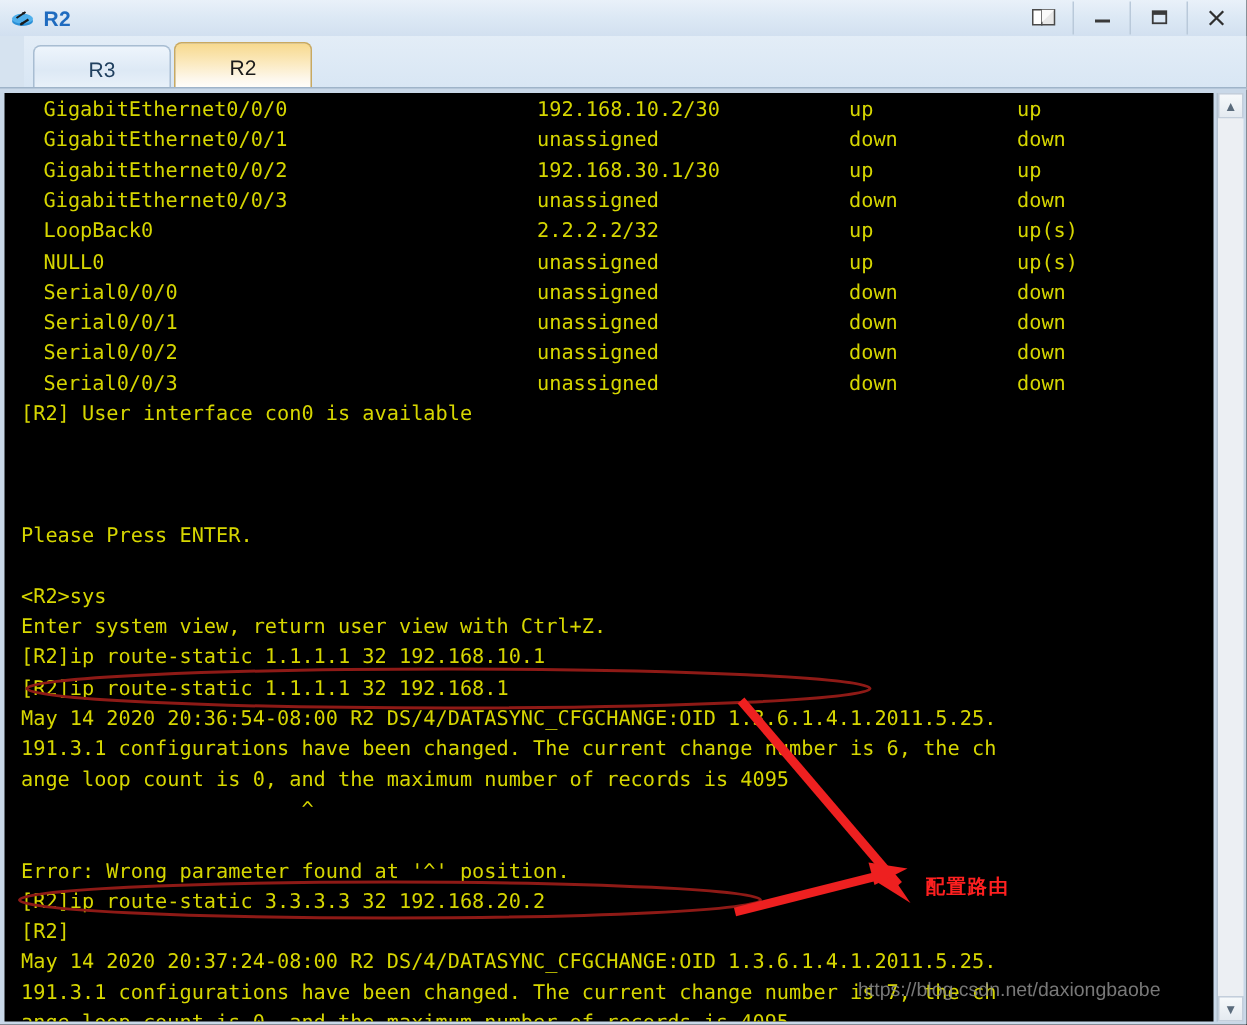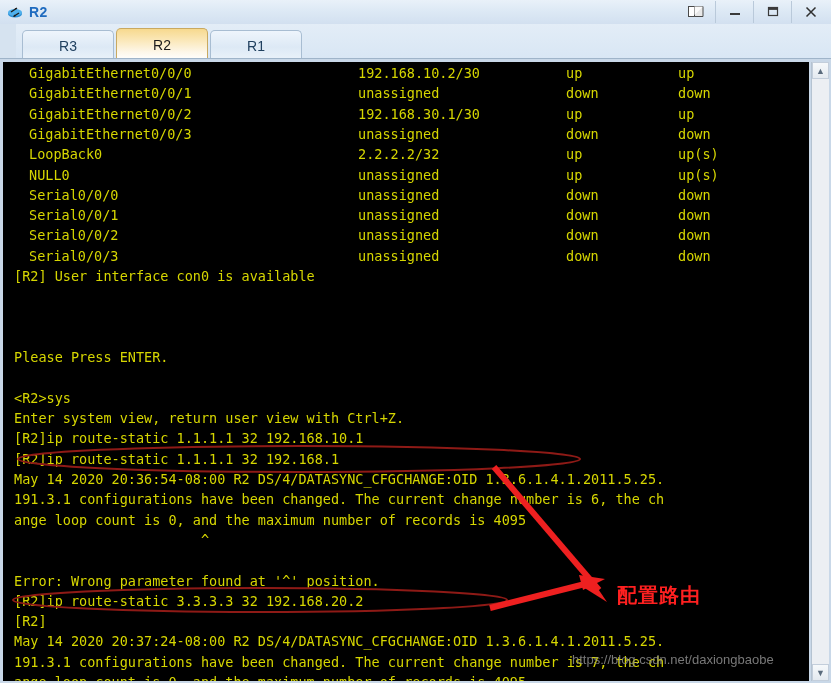--- a/index.html
+++ b/index.html
@@ -83,21 +83,21 @@
     font-size:9px; color:#5a6b7c;
     background:linear-gradient(to bottom,#f6f9fb,#e4eaf0);
     border:1px solid #c3cedb;
   }
   .sb-arrow.bottom{ position:absolute; bottom:0; left:0; }
   .sb-track{ position:absolute; top:17px; bottom:17px; left:0; width:17px; background:#eceff3; }
 
   
   .anno-svg{ position:absolute; left:0; top:0; width:806px; height:619px; pointer-events:none; }
   .anno-cn{
-    position:absolute; color:#ff2020; font-size:20px;
+    position:absolute; color:#ff2020; font-size:13px;
     font-family:"DejaVu Sans","Liberation Sans",sans-serif;
     font-weight:bold; letter-spacing:1px;
   }
   .watermark{
     position:absolute; left:572px; top:652px;
     color:#8d8d8d; font-size:13px;
     font-family:"Liberation Sans",sans-serif;
     opacity:.85;
   }
 </style>
@@ -146,23 +146,20 @@
     </div>
   </div>
 
   <div class="tabstrip">
     <div class="tab">
         <span>R3</span>
       </div>
     <div class="tab active">
         <span>R2</span>
       </div>
-    <div class="tab">
-        <span>R1</span>
-      </div>
   </div>
 
   <div class="term-frame">
     <div class="term">
       <div class="term-inner" id="term-inner"><div class="line col-name" style="top: 1px;">GigabitEthernet0/0/0</div><div class="line col-ip" style="top: 1px;">192.168.10.2/30</div><div class="line col-phy" style="top: 1px;">up</div><div class="line col-pro" style="top: 1px;">up</div><div class="line col-name" style="top: 21.3px;">GigabitEthernet0/0/1</div><div class="line col-ip" style="top: 21.3px;">unassigned</div><div class="line col-phy" style="top: 21.3px;">down</div><div class="line col-pro" style="top: 21.3px;">down</div><div class="line col-name" style="top: 41.6px;">GigabitEthernet0/0/2</div><div class="line col-ip" style="top: 41.6px;">192.168.30.1/30</div><div class="line col-phy" style="top: 41.6px;">up</div><div class="line col-pro" style="top: 41.6px;">up</div><div class="line col-name" style="top: 61.9px;">GigabitEthernet0/0/3</div><div class="line col-ip" style="top: 61.9px;">unassigned</div><div class="line col-phy" style="top: 61.9px;">down</div><div class="line col-pro" style="top: 61.9px;">down</div><div class="line col-name" style="top: 82.2px;">LoopBack0</div><div class="line col-ip" style="top: 82.2px;">2.2.2.2/32</div><div class="line col-phy" style="top: 82.2px;">up</div><div class="line col-pro" style="top: 82.2px;">up(s)</div><div class="line col-name" style="top: 102.5px;">NULL0</div><div class="line col-ip" style="top: 102.5px;">unassigned</div><div class="line col-phy" style="top: 102.5px;">up</div><div class="line col-pro" style="top: 102.5px;">up(s)</div><div class="line col-name" style="top: 122.8px;">Serial0/0/0</div><div class="line col-ip" style="top: 122.8px;">unassigned</div><div class="line col-phy" style="top: 122.8px;">down</div><div class="line col-pro" style="top: 122.8px;">down</div><div class="line col-name" style="top: 143.1px;">Serial0/0/1</div><div class="line col-ip" style="top: 143.1px;">unassigned</div><div class="line col-phy" style="top: 143.1px;">down</div><div class="line col-pro" style="top: 143.1px;">down</div><div class="line col-name" style="top: 163.4px;">Serial0/0/2</div><div class="line col-ip" style="top: 163.4px;">unassigned</div><div class="line col-phy" style="top: 163.4px;">down</div><div class="line col-pro" style="top: 163.4px;">down</div><div class="line col-name" style="top: 183.7px;">Serial0/0/3</div><div class="line col-ip" style="top: 183.7px;">unassigned</div><div class="line col-phy" style="top: 183.7px;">down</div><div class="line col-pro" style="top: 183.7px;">down</div><div class="line" style="top: 204px;">[R2] User interface con0 is available</div><div class="line" style="top: 224.3px;"></div><div class="line" style="top: 244.6px;"></div><div class="line" style="top: 264.9px;"></div><div class="line" style="top: 285.2px;">Please Press ENTER.</div><div class="line" style="top: 305.5px;"></div><div class="line" style="top: 325.8px;">&lt;R2&gt;sys</div><div class="line" style="top: 346.1px;">Enter system view, return user view with Ctrl+Z.</div><div class="line" style="top: 366.4px;">[R2]ip route-static 1.1.1.1 32 192.168.10.1</div><div class="line" style="top: 386.7px;">[R2]ip route-static 1.1.1.1 32 192.168.1</div><div class="line" style="top: 407px;">May 14 2020 20:36:54-08:00 R2 DS/4/DATASYNC_CFGCHANGE:OID 1.3.6.1.4.1.2011.5.25.</div><div class="line" style="top: 427.3px;">191.3.1 configurations have been changed. The current change number is 6, the ch</div><div class="line" style="top: 447.6px;">ange loop count is 0, and the maximum number of records is 4095</div><div class="line" style="top: 467.9px;">                       ^</div><div class="line" style="top: 488.2px;"></div><div class="line" style="top: 508.5px;">Error: Wrong parameter found at '^' position.</div><div class="line" style="top: 528.8px;">[R2]ip route-static 3.3.3.3 32 192.168.20.2</div><div class="line" style="top: 549.1px;">[R2]</div><div class="line" style="top: 569.4px;">May 14 2020 20:37:24-08:00 R2 DS/4/DATASYNC_CFGCHANGE:OID 1.3.6.1.4.1.2011.5.25.</div><div class="line" style="top: 589.7px;">191.3.1 configurations have been changed. The current change number is 7, the ch</div><div class="line" style="top: 610px;">ange loop count is 0, and the maximum number of records is 4095</div></div>
 
       <svg class="anno-svg" viewBox="0 0 806 619" preserveAspectRatio="none">
         <ellipse cx="296" cy="397" rx="281" ry="13" fill="none" stroke="#8e1a16" stroke-width="2"></ellipse>
         <ellipse cx="257" cy="538" rx="247" ry="12" fill="none" stroke="#8e1a16" stroke-width="2"></ellipse>
         <path d="M491 405 L596 528" stroke="#ee2020" stroke-width="6" fill="none"></path>

